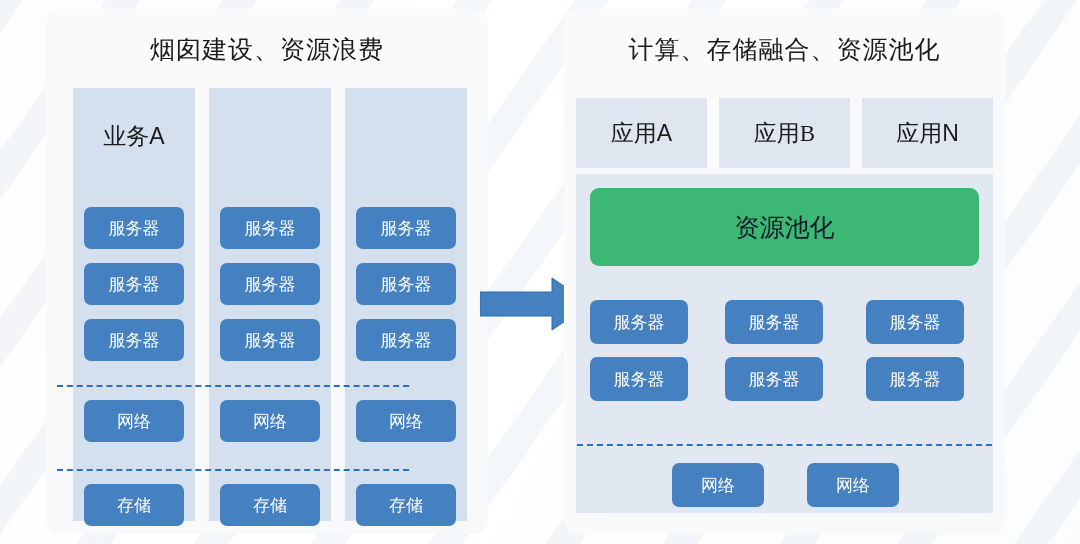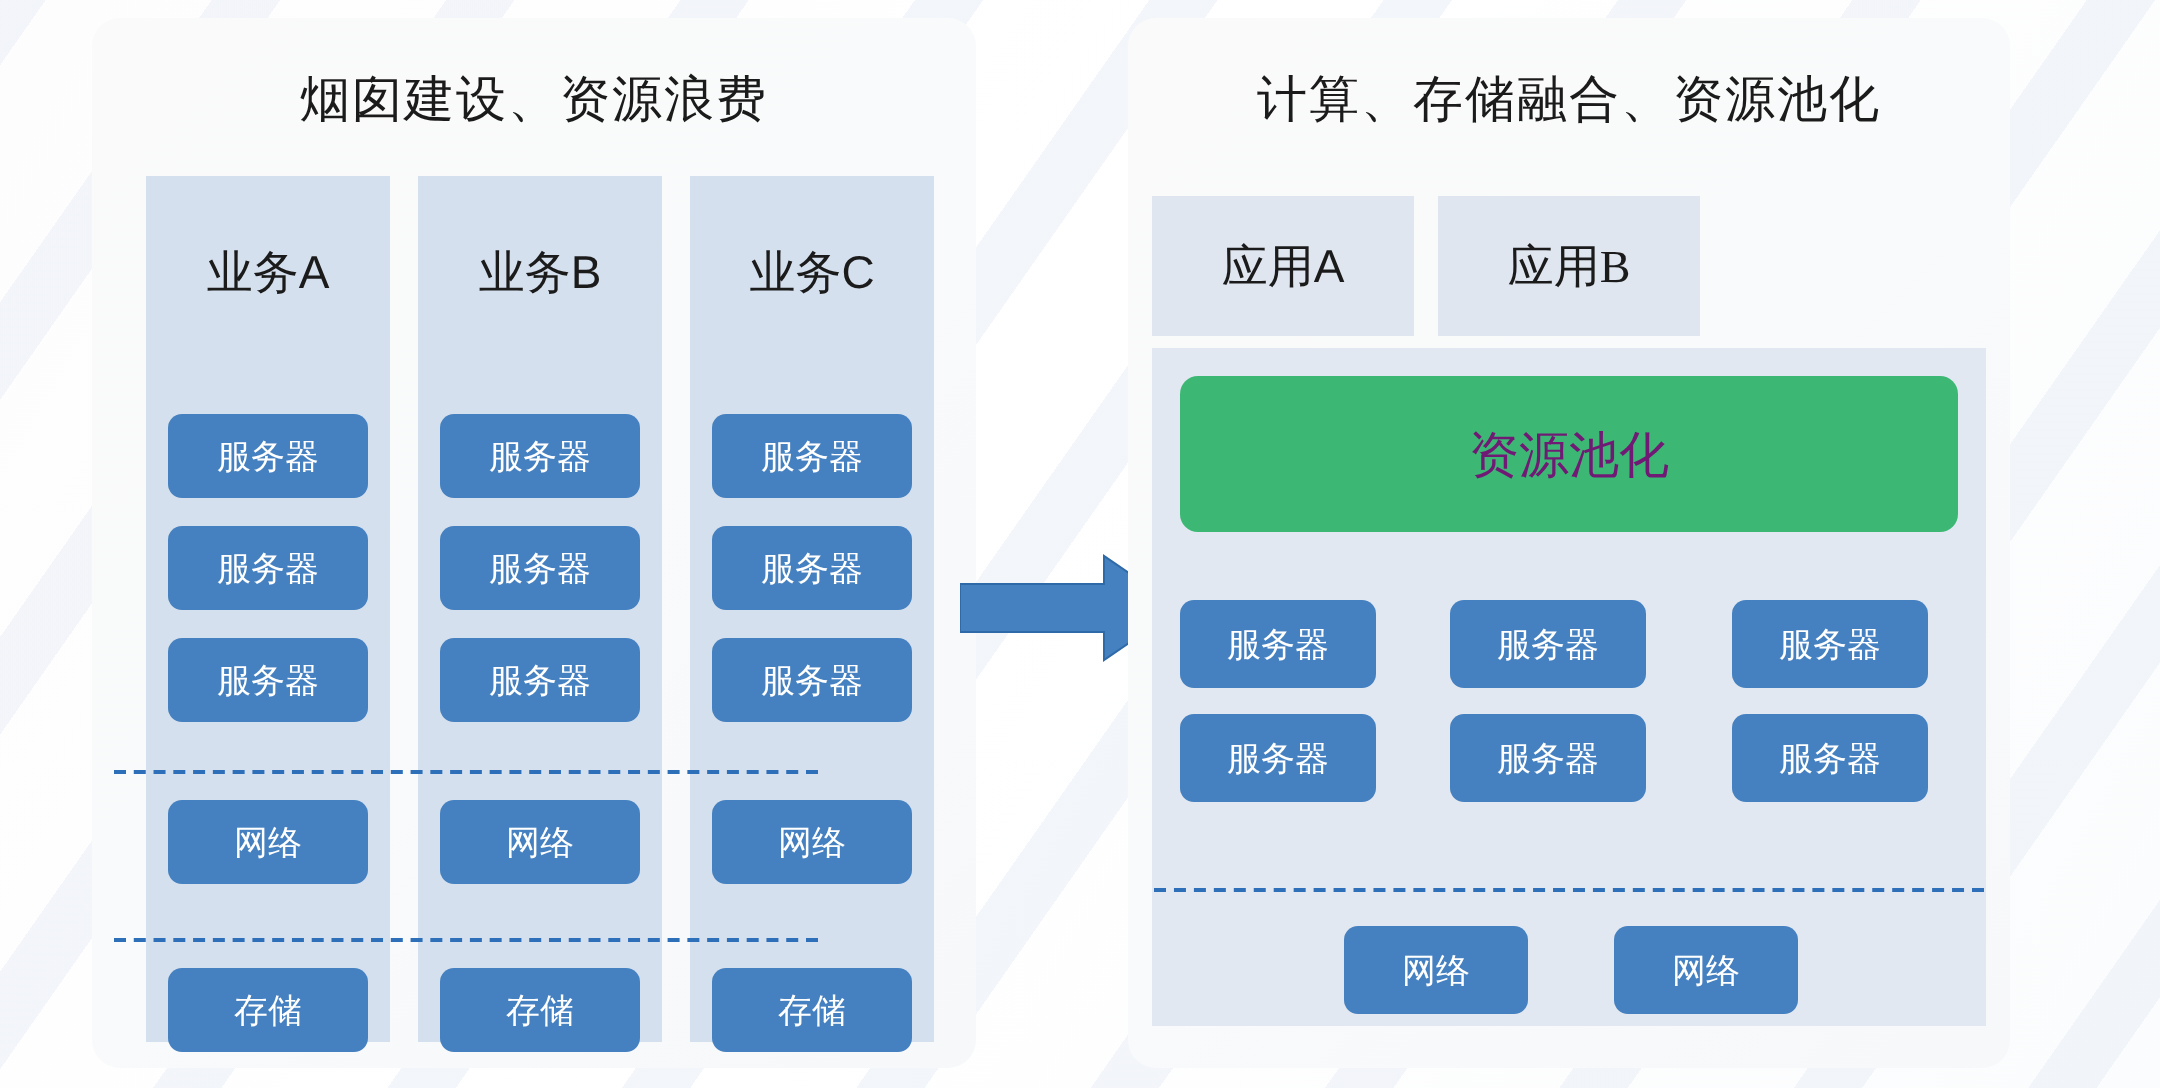--- a/index.html
+++ b/index.html
@@ -169,21 +169,21 @@
   }
 
   #pool-banner {
     position: absolute;
     left: 14px;
     top: 14px;
     width: 389px;
     height: 78px;
     border-radius: 9px;
     background: #3cb874;
-    color: #701a75;
+    color: #0f172a;
     font-size: 25px;
     display: flex;
     align-items: center;
     justify-content: center;
   }
 
   #pool-servers {
     position: absolute;
     left: 14px;
     top: 126px;
@@ -258,32 +258,30 @@
         <div class="silo-stack">
           <div class="chip s0">服务器</div>
           <div class="chip s1">服务器</div>
           <div class="chip s2">服务器</div>
           <div class="chip net">网络</div>
           <div class="chip sto">存储</div>
         </div>
       </div>
 
       <div class="silo-col" id="silo-col-1">
-        <div class="silo-head">业务B</div>
         <div class="silo-stack">
           <div class="chip s0">服务器</div>
           <div class="chip s1">服务器</div>
           <div class="chip s2">服务器</div>
           <div class="chip net">网络</div>
           <div class="chip sto">存储</div>
         </div>
       </div>
 
       <div class="silo-col" id="silo-col-2">
-        <div class="silo-head">业务C</div>
         <div class="silo-stack">
           <div class="chip s0">服务器</div>
           <div class="chip s1">服务器</div>
           <div class="chip s2">服务器</div>
           <div class="chip net">网络</div>
           <div class="chip sto">存储</div>
         </div>
       </div>
 
       <div class="dash-h" id="dash-left-1"></div>
@@ -296,20 +294,21 @@
       <polygon points="0,16 72,16 72,2 110,28 72,54 72,40 0,40" fill="#4581c0" stroke="#2f6aa8" stroke-width="1"></polygon>
     </svg>
   </div>
 
   <div class="panel" id="panel-right">
     <div class="panel-title">计算、存储融合、资源池化</div>
 
     <div id="app-row">
       <div class="app-box" id="app-box-0">应用A</div>
       <div class="app-box" id="app-box-1">应用B</div>
+      <div class="app-box" id="app-box-2">应用N</div>
     </div>
 
     <div id="pool-panel">
 
       <div id="pool-banner">资源池化</div>
 
       <div id="pool-servers">
         <div class="pool-chip r0 c0">服务器</div>
         <div class="pool-chip r0 c1">服务器</div>
         <div class="pool-chip r0 c2">服务器</div>

